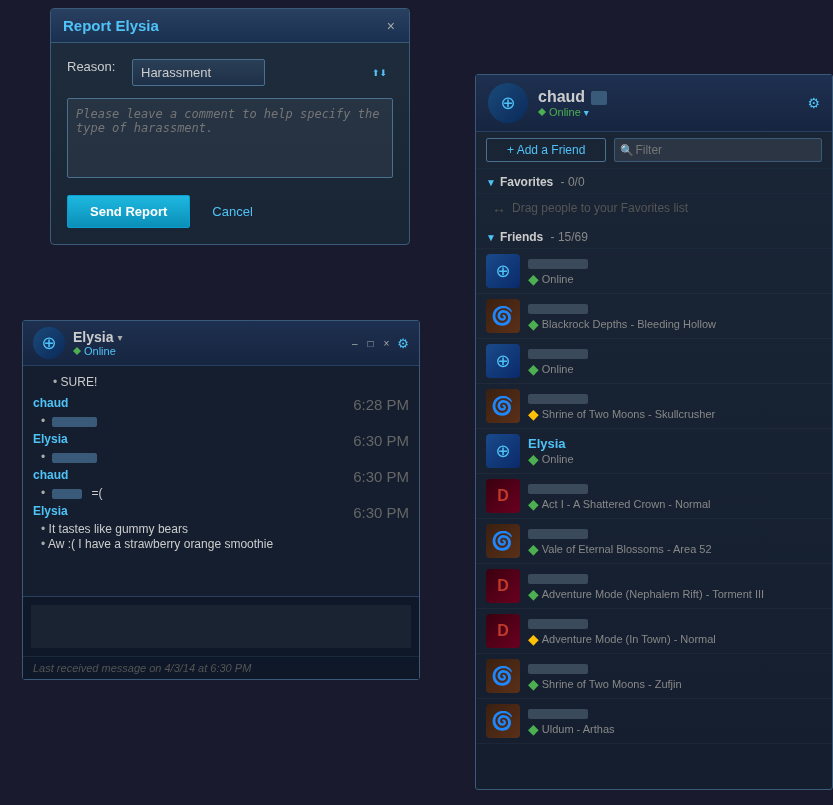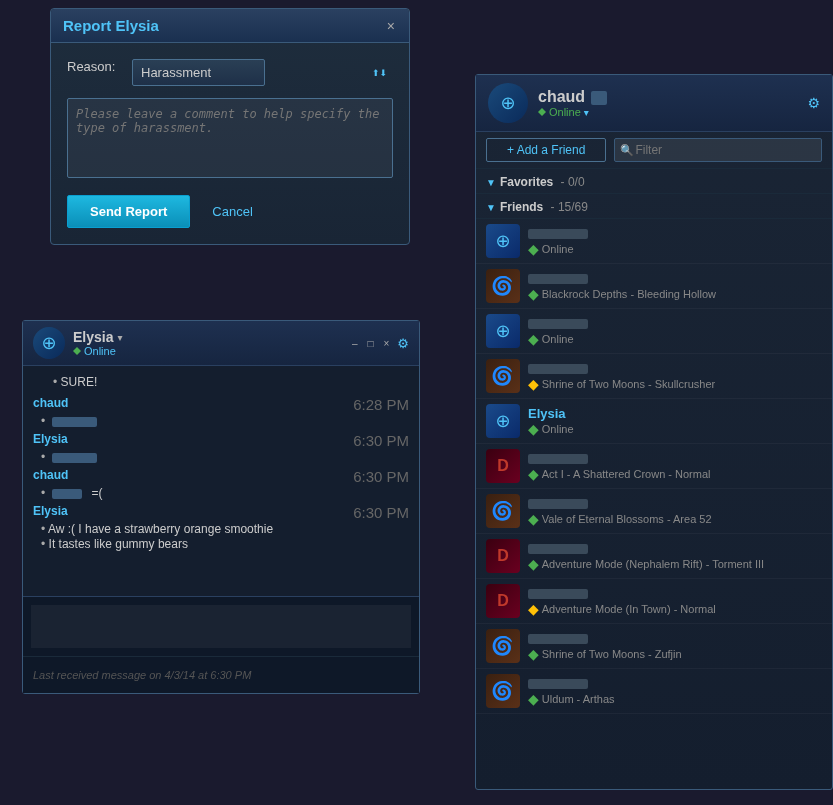--- a/index.html
+++ b/index.html
@@ -262,21 +262,21 @@
       height: 100%;
       background: rgba(255,255,255,0.05);
       border: none;
       color: #ccc;
       font-size: 12px;
       resize: none;
       outline: none;
     }
     .chat-footer {
       background: #0e1828;
-      padding: 12px 10px;
+      padding: 5px 10px;
       border-top: 1px solid #1a2a3a;
       font-size: 11px;
       color: #555;
       font-style: italic;
     }
 
     
     .friends-panel {
       position: absolute;
       top: 74px;
@@ -576,22 +576,22 @@
         <span class="msg-bar" style="width:30px"></span>
         &nbsp;&nbsp;=(
       </div>
     </div>
 
     <div class="chat-msg">
       <div class="chat-msg-header">
         <span class="chat-msg-name">Elysia</span>
         <span class="chat-msg-time">6:30 PM</span>
       </div>
+      <div class="chat-msg-content">It tastes like gummy bears</div>
       <div class="chat-msg-content">Aw :( I have a strawberry orange smoothie</div>
-      <div class="chat-msg-content">It tastes like gummy bears</div>
     </div>
   </div>
   <div class="chat-input-area">
     <textarea class="chat-input" style=""></textarea>
   </div>
   <div class="chat-footer">Last received message on 4/3/14 at 6:30 PM</div>
 </div>
 
 <div class="friends-panel">
   <div class="friends-titlebar">
@@ -624,20 +624,23 @@
     </div>
   </div>
 
   <div class="friends-list">
 
     <div class="section-header">
       <span class="chevron-down">▼</span>
       <span class="section-title">Favorites</span>
       <span class="section-count">&nbsp;- <span>0/0</span></span>
     </div>
+    <div class="drag-hint">
+      <span>Drag people to your Favorites list</span>
+    </div>
 
     <div class="section-header">
       <span class="chevron-down">▼</span>
       <span class="section-title">Friends</span>
       <span class="section-count">&nbsp;- <span>15/69</span></span>
     </div>
 
     <div class="friend-item">
       <div class="friend-icon bnet">
         <span class="bnet-logo">⊕</span>

